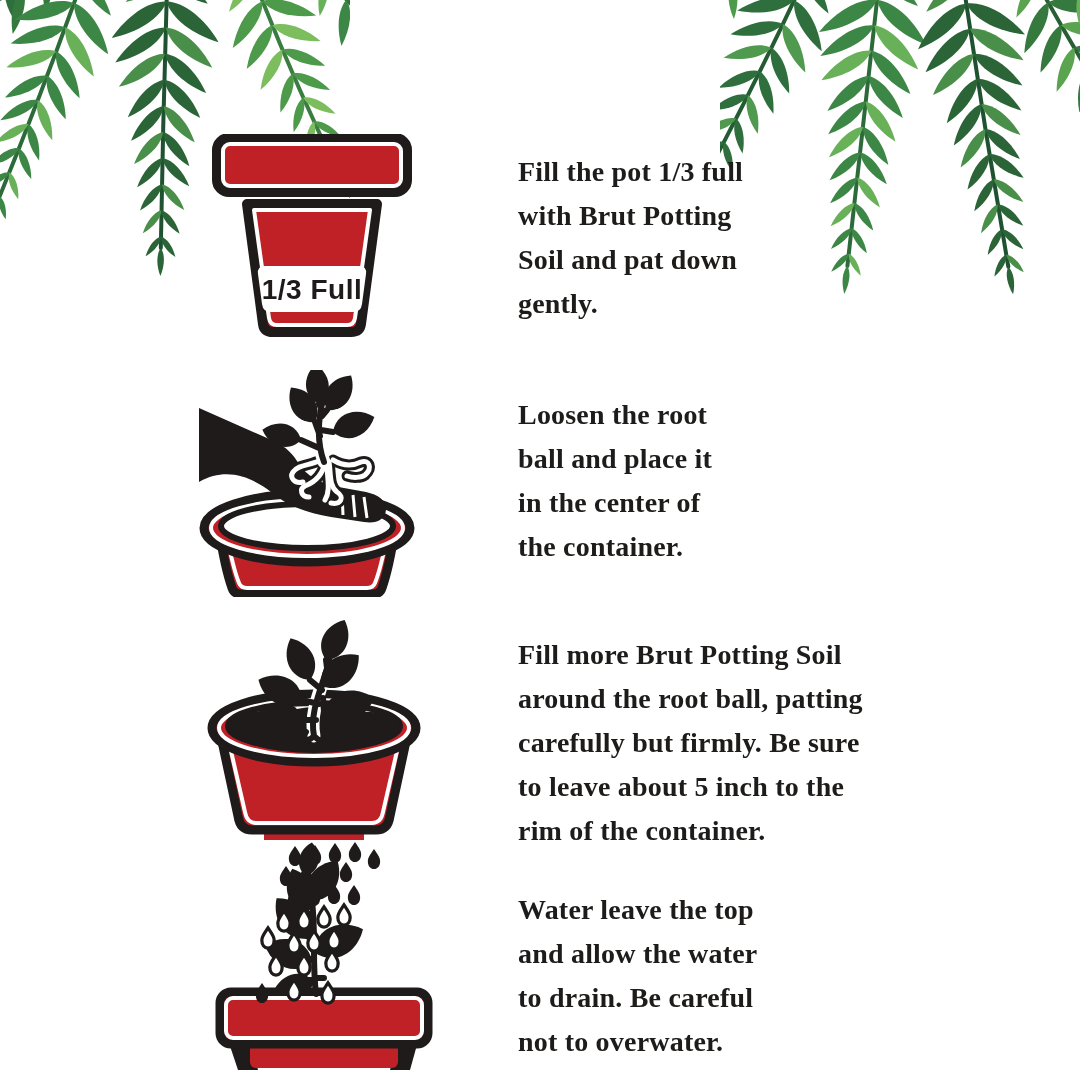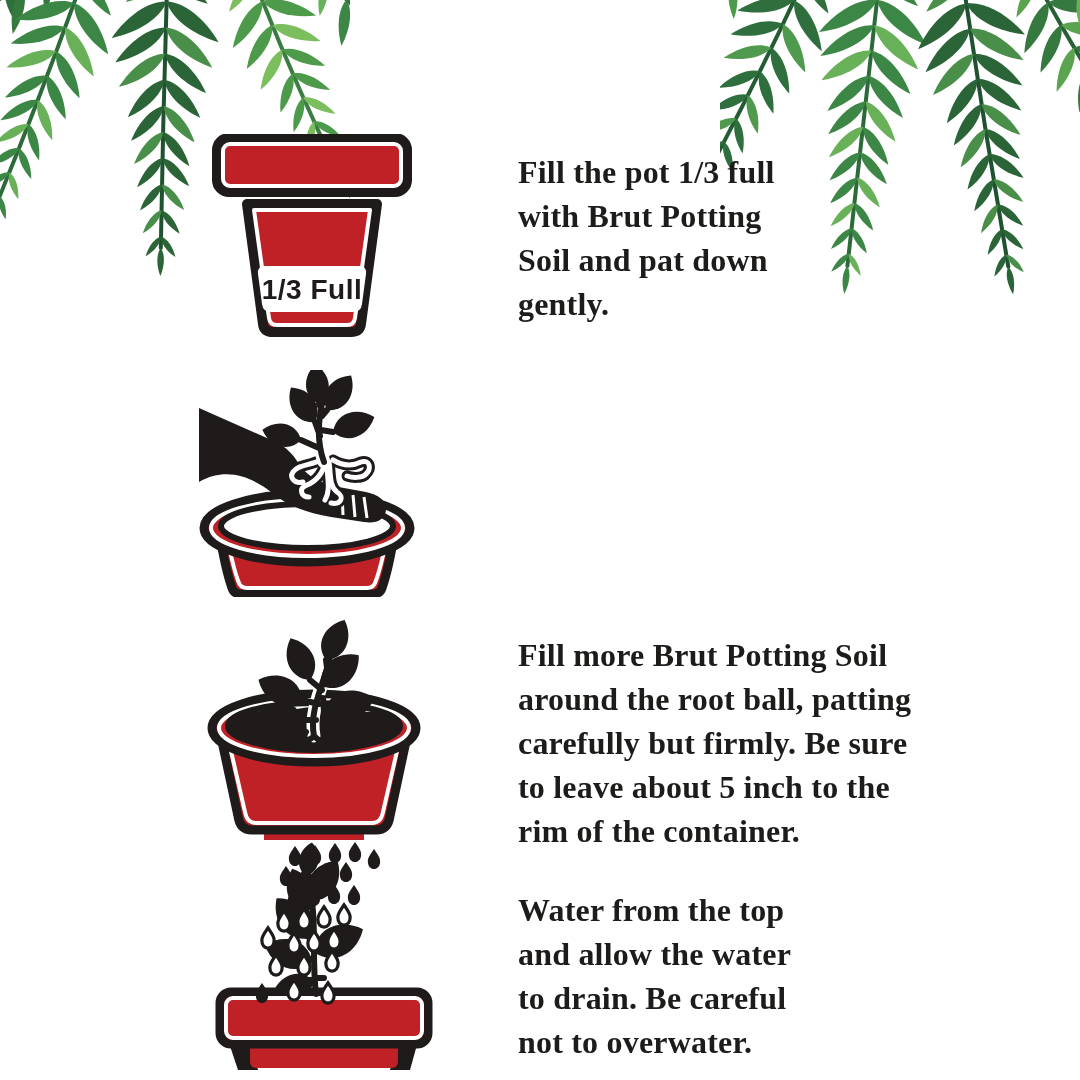--- a/index.html
+++ b/index.html
@@ -11,21 +11,21 @@
   .canvas{
     position:relative;width:1080px;height:1080px;background:#fff;
     overflow:hidden;font-family:"Liberation Serif","DejaVu Serif",serif;
   }
   .leaves{position:absolute;top:0;}
   .leaves.tl{left:0;}
   .leaves.tr{right:0;}
   .step-icon{position:absolute;}
   .step-text{
     position:absolute;white-space:pre-line;font-weight:700;
-    font-size:32px;line-height:44px;color:var(--text);letter-spacing:.2px;
+    font-size:28px;line-height:44px;color:var(--text);letter-spacing:.2px;
   }
   
   .f-red{fill:var(--red);} .f-ink{fill:var(--ink);} .f-white{fill:#fff;} .nf{fill:none;}
   .s-ink{stroke:var(--ink);} .s-white{stroke:#fff;}
   .rj{stroke-linejoin:round;stroke-linecap:round;}
   .band-label{
     font-family:"Liberation Sans","DejaVu Sans",sans-serif;
     font-weight:700;font-size:28px;fill:var(--ink);letter-spacing:.5px;
   }
 </style>
@@ -364,20 +364,24 @@
       <path class="nf s-ink rj" stroke-width="6" d="M143,92 C135,70 137,48 143,26 M139,66 L134,52 M138,78 L120,70 M141,40 L138,34 M141,46 L146,40 M140,60 L152,62"></path>
       <g class="f-ink">
           <path d="M0,0 C15.96,8.4 15.96,29.4 0,42 C-15.96,29.4 -15.96,8.4 0,0 Z" transform="translate(134,52) rotate(145)"></path>
           <path d="M0,0 C15.2,8 15.2,28 0,40 C-15.2,28 -15.2,8 0,0 Z" transform="translate(120,70) rotate(105)"></path>
           <path d="M0,0 C15.2,8 15.2,28 0,40 C-15.2,28 -15.2,8 0,0 Z" transform="translate(138,34) rotate(175)"></path>
           <path d="M0,0 C15.96,8.4 15.96,29.4 0,42 C-15.96,29.4 -15.96,8.4 0,0 Z" transform="translate(146,40) rotate(215)"></path>
           <path d="M0,0 C16.72,8.8 16.72,30.799999999999997 0,44 C-16.72,30.799999999999997 -16.72,8.8 0,0 Z" transform="translate(152,62) rotate(250)"></path>
         </g>
     </g>
   </svg>
+  <div class="step-text" style="left:518px;top:393px;width:470px">Loosen the root
+ball and place it
+in the center of
+the container.</div>
 
   <svg class="step-icon" style="left:190px;top:620px" width="247" height="220" viewBox="0 0 247 220">
     <g>
       <rect class="f-red" x="74" y="204" width="100" height="16"></rect>
       <path class="f-red s-ink rj" stroke-width="9" d="M30,112 L48,196 Q50,210 62,210 L186,210 Q198,210 200,196 L218,112 Z"></path>
       <path class="nf s-white rj" stroke-width="4" d="M38,118 L55,192 Q57,203 66,203 L182,203 Q191,203 193,192 L210,118"></path>
       <ellipse class="f-red s-ink" stroke-width="9" cx="124" cy="108" rx="102" ry="34"></ellipse>
       <ellipse class="nf s-white" stroke-width="4" cx="124" cy="108" rx="95" ry="28"></ellipse>
       <ellipse class="f-white s-ink" stroke-width="6" cx="124" cy="106" rx="86" ry="23"></ellipse>
       <clipPath id="soilClip">
@@ -447,18 +451,18 @@
         <path d="M0,-11 C4,-5 7.5,-1 7.5,4 C7.5,10 4.2,13.5 0,13.5 C-4.2,13.5 -7.5,10 -7.5,4 C-7.5,-1 -4,-5 0,-11 Z" transform="translate(116,98) scale(0.82)" fill="#fff" stroke="var(--ink)" stroke-width="4"></path>
         <path d="M0,-11 C4,-5 7.5,-1 7.5,4 C7.5,10 4.2,13.5 0,13.5 C-4.2,13.5 -7.5,10 -7.5,4 C-7.5,-1 -4,-5 0,-11 Z" transform="translate(136,96) scale(0.82)" fill="#fff" stroke="var(--ink)" stroke-width="4"></path>
         <path d="M0,-11 C4,-5 7.5,-1 7.5,4 C7.5,10 4.2,13.5 0,13.5 C-4.2,13.5 -7.5,10 -7.5,4 C-7.5,-1 -4,-5 0,-11 Z" transform="translate(78,122) scale(0.82)" fill="#fff" stroke="var(--ink)" stroke-width="4"></path>
         <path d="M0,-11 C4,-5 7.5,-1 7.5,4 C7.5,10 4.2,13.5 0,13.5 C-4.2,13.5 -7.5,10 -7.5,4 C-7.5,-1 -4,-5 0,-11 Z" transform="translate(106,122) scale(0.82)" fill="#fff" stroke="var(--ink)" stroke-width="4"></path>
         <path d="M0,-11 C4,-5 7.5,-1 7.5,4 C7.5,10 4.2,13.5 0,13.5 C-4.2,13.5 -7.5,10 -7.5,4 C-7.5,-1 -4,-5 0,-11 Z" transform="translate(134,118) scale(0.82)" fill="#fff" stroke="var(--ink)" stroke-width="4"></path>
         <path d="M0,-11 C4,-5 7.5,-1 7.5,4 C7.5,10 4.2,13.5 0,13.5 C-4.2,13.5 -7.5,10 -7.5,4 C-7.5,-1 -4,-5 0,-11 Z" transform="translate(64,150) scale(0.82)" fill="var(--ink)"></path>
         <path d="M0,-11 C4,-5 7.5,-1 7.5,4 C7.5,10 4.2,13.5 0,13.5 C-4.2,13.5 -7.5,10 -7.5,4 C-7.5,-1 -4,-5 0,-11 Z" transform="translate(96,147) scale(0.82)" fill="#fff" stroke="var(--ink)" stroke-width="4"></path>
         <path d="M0,-11 C4,-5 7.5,-1 7.5,4 C7.5,10 4.2,13.5 0,13.5 C-4.2,13.5 -7.5,10 -7.5,4 C-7.5,-1 -4,-5 0,-11 Z" transform="translate(130,150) scale(0.82)" fill="#fff" stroke="var(--ink)" stroke-width="4"></path>
       </g>
   </svg>
-  <div class="step-text" style="left:518px;top:888px;width:470px">Water from the top
+  <div class="step-text" style="left:518px;top:888px;width:470px">Water leave the top
 and allow the water
 to drain. Be careful
 not to overwater.</div>
 
 </div>
 
 </body></html>

